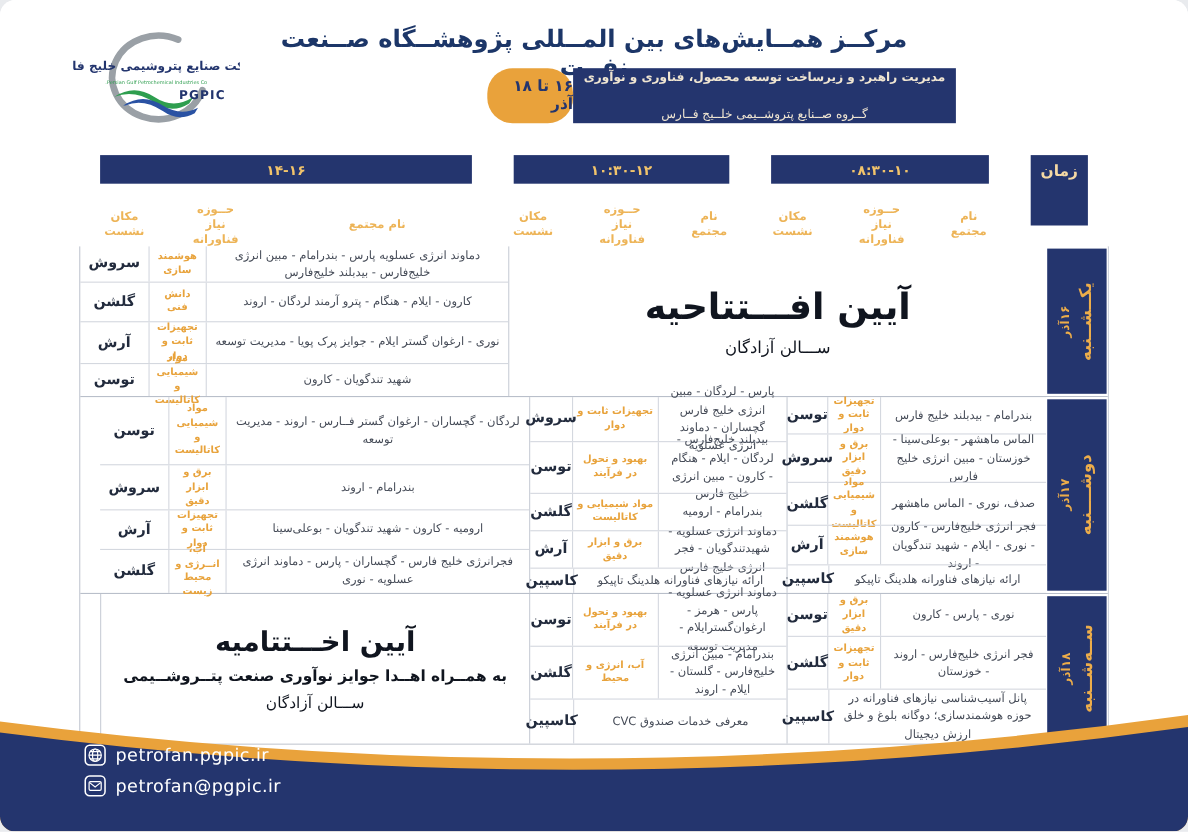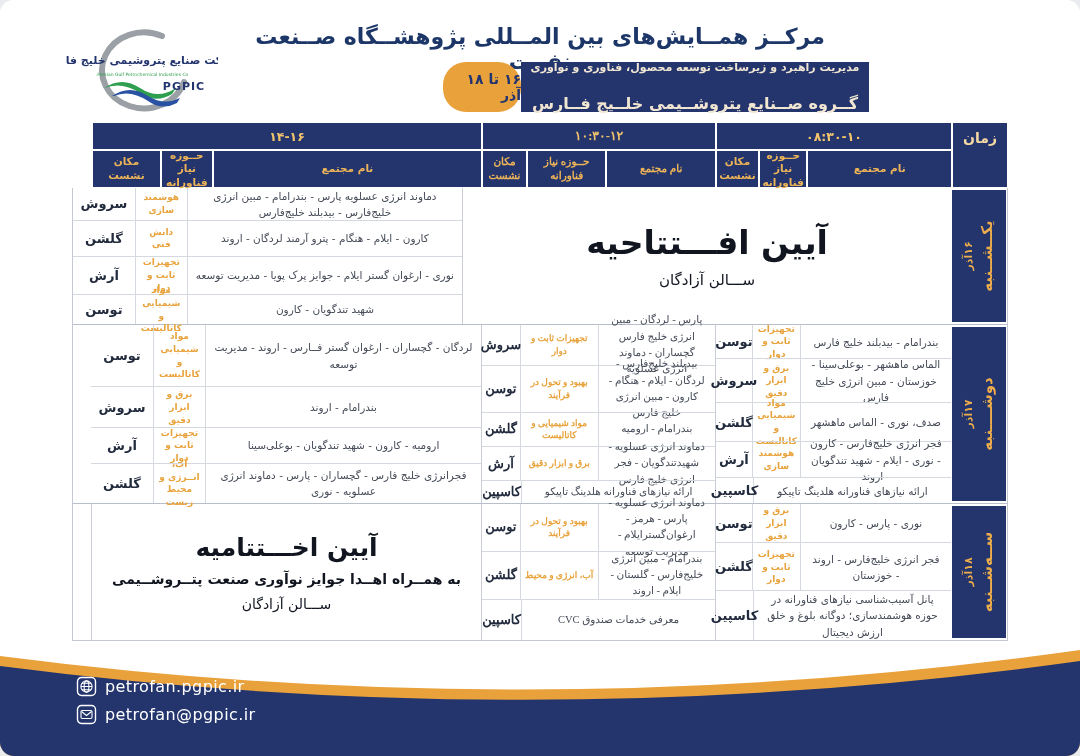--- a/index.html
+++ b/index.html
@@ -7,29 +7,29 @@
         font-family:"DejaVu Sans","Liberation Sans",sans-serif;direction:rtl;border-radius:14px;}
 
   
   .topbar{position:absolute;top:0;right:0;left:0;height:120px;background:#fff;}
   .title-center{position:absolute;top:24px;right:250px;left:250px;text-align:center;
                 font-size:22px;font-weight:800;color:#1C3668;letter-spacing:0;}
   .subbar{position:absolute;top:62px;left:443px;width:426px;height:50px;display:flex;direction:rtl;}
   .subbar-texts{width:348px;background:#24356E;color:#F0E6D2;display:flex;flex-direction:column;
                 justify-content:center;align-items:center;gap:3px;padding:2px 10px;box-sizing:border-box;}
   .subbar-l1{font-size:11px;font-weight:700;white-space:nowrap;}
-  .subbar-l2{font-size:16px;font-weight:700;white-space:nowrap;letter-spacing:1px;margin-top:17px;}
+  .subbar-l2{font-size:11px;font-weight:400;white-space:nowrap;letter-spacing:1px;margin-top:17px;}
   .date-badge{width:78px;background:#E9A23B;color:#23356E;display:flex;align-items:center;justify-content:center;
               font-size:14px;font-weight:800;border-radius:23px;}
   .pgpic{position:absolute;top:18px;left:66px;width:152px;height:100px;}
 
   
   .sched{position:absolute;top:122px;right:72px;width:936px;}
   .shead{display:flex;direction:rtl;background:#fff;}
-  .hcell{background:#24356E;display:flex;align-items:center;justify-content:center;margin:1px;color:#EDB457;}
+  .hcell{background:#24356E;display:flex;align-items:center;justify-content:center;margin:19px;color:#EDB457;}
   .hz{width:54px;align-items:flex-start;justify-content:center;padding-top:7px;
       font-size:14px;font-weight:800;color:#F5D9A4;}
   .hblock{display:flex;flex-direction:column;}
   .htime{height:26px;font-size:12.5px;font-weight:700;color:#F2C46B;}
   .hsub{display:flex;direction:rtl;height:38px;}
   .hc{font-size:10.5px;font-weight:700;text-align:center;line-height:1.3;padding:0 2px;}
 
   .sbody{border:1px solid #C3C8D1;border-top:none;background:#fff;}
   .sect{display:flex;direction:rtl;align-items:stretch;}
   .sect+.sect{border-top:1px solid #B9BFCA;}
@@ -48,21 +48,21 @@
   .c-need{font-size:9px;font-weight:700;color:#E8A33C;line-height:1.4;padding:2px 3px;}
   .c-venue{font-size:13px;font-weight:800;color:#222B3D;}
   .c-merged{font-size:10.5px;color:#454B57;line-height:1.55;padding:3px 8px;}
   .ceremony{display:flex;flex-direction:column;align-items:center;justify-content:center;
             border-left:1px solid #C9CED6;box-sizing:border-box;gap:9px;}
   .cer-title{font-size:33px;font-weight:800;color:#10151F;}
   .cer-sub{font-size:15px;font-weight:400;color:#10151F;}
   .cer-mid{font-size:14px;font-weight:700;color:#10151F;}
 
   
-  .wA{width:236px;} .wB{width:234px;font-family:Liberation Serif, serif;} .wC{width:390px;} .wAB{width:490px;}
+  .wA{width:236px;} .wB{width:234px;} .wC{width:390px;} .wAB{width:490px;}
   .a-complex{flex:150;} .a-need{flex:46;} .a-venue{flex:40;}
   .b-complex{flex:122;} .b-need{flex:86;} .b-venue{flex:46;}
   .cc-complex{flex:276;} .cc-need{flex:48;} .cc-venue{flex:66;}
   .a-merged{flex:196;} .b-merged{flex:208;}
 
   
   .footer{position:absolute;left:0;right:0;bottom:0;height:108px;}
   .footer svg.curve{position:absolute;inset:0;width:100%;height:100%;}
   .contacts{position:absolute;left:76px;top:28px;display:flex;flex-direction:column;gap:7px;direction:ltr;text-align:right;}
   .contact{display:flex;align-items:center;gap:8px;color:#fff;font-size:16px;font-weight:500;letter-spacing:.4px;}

